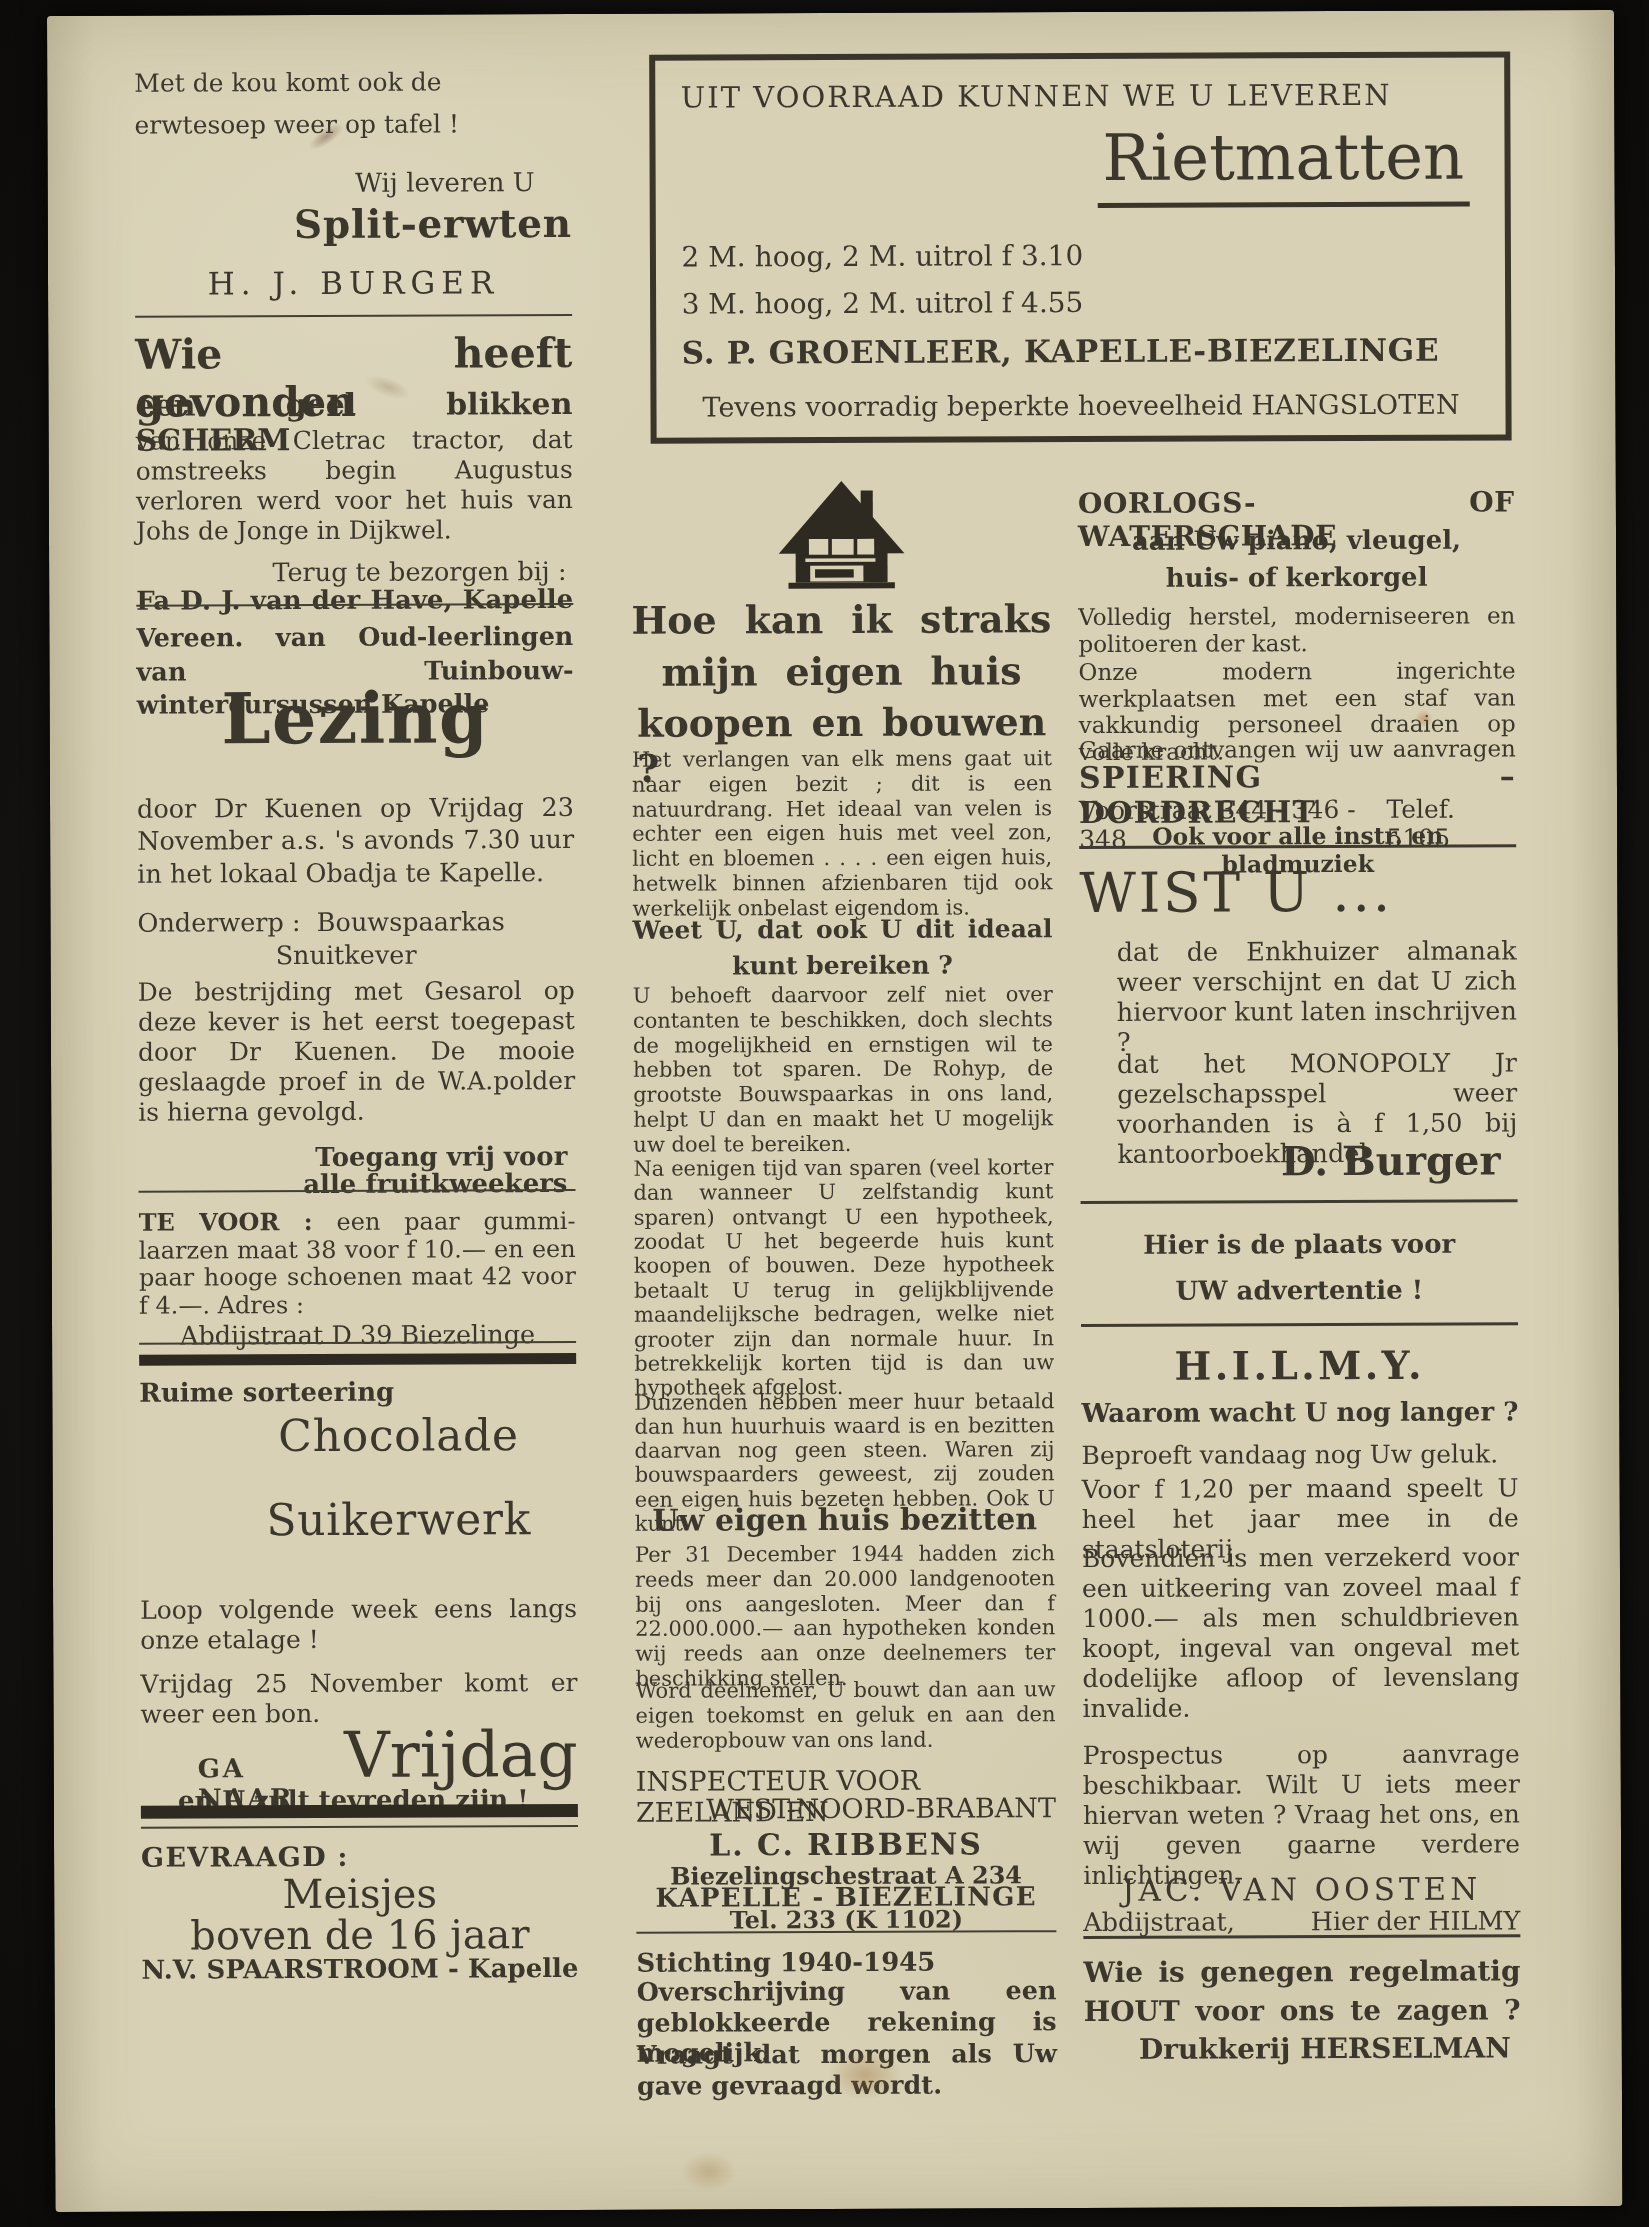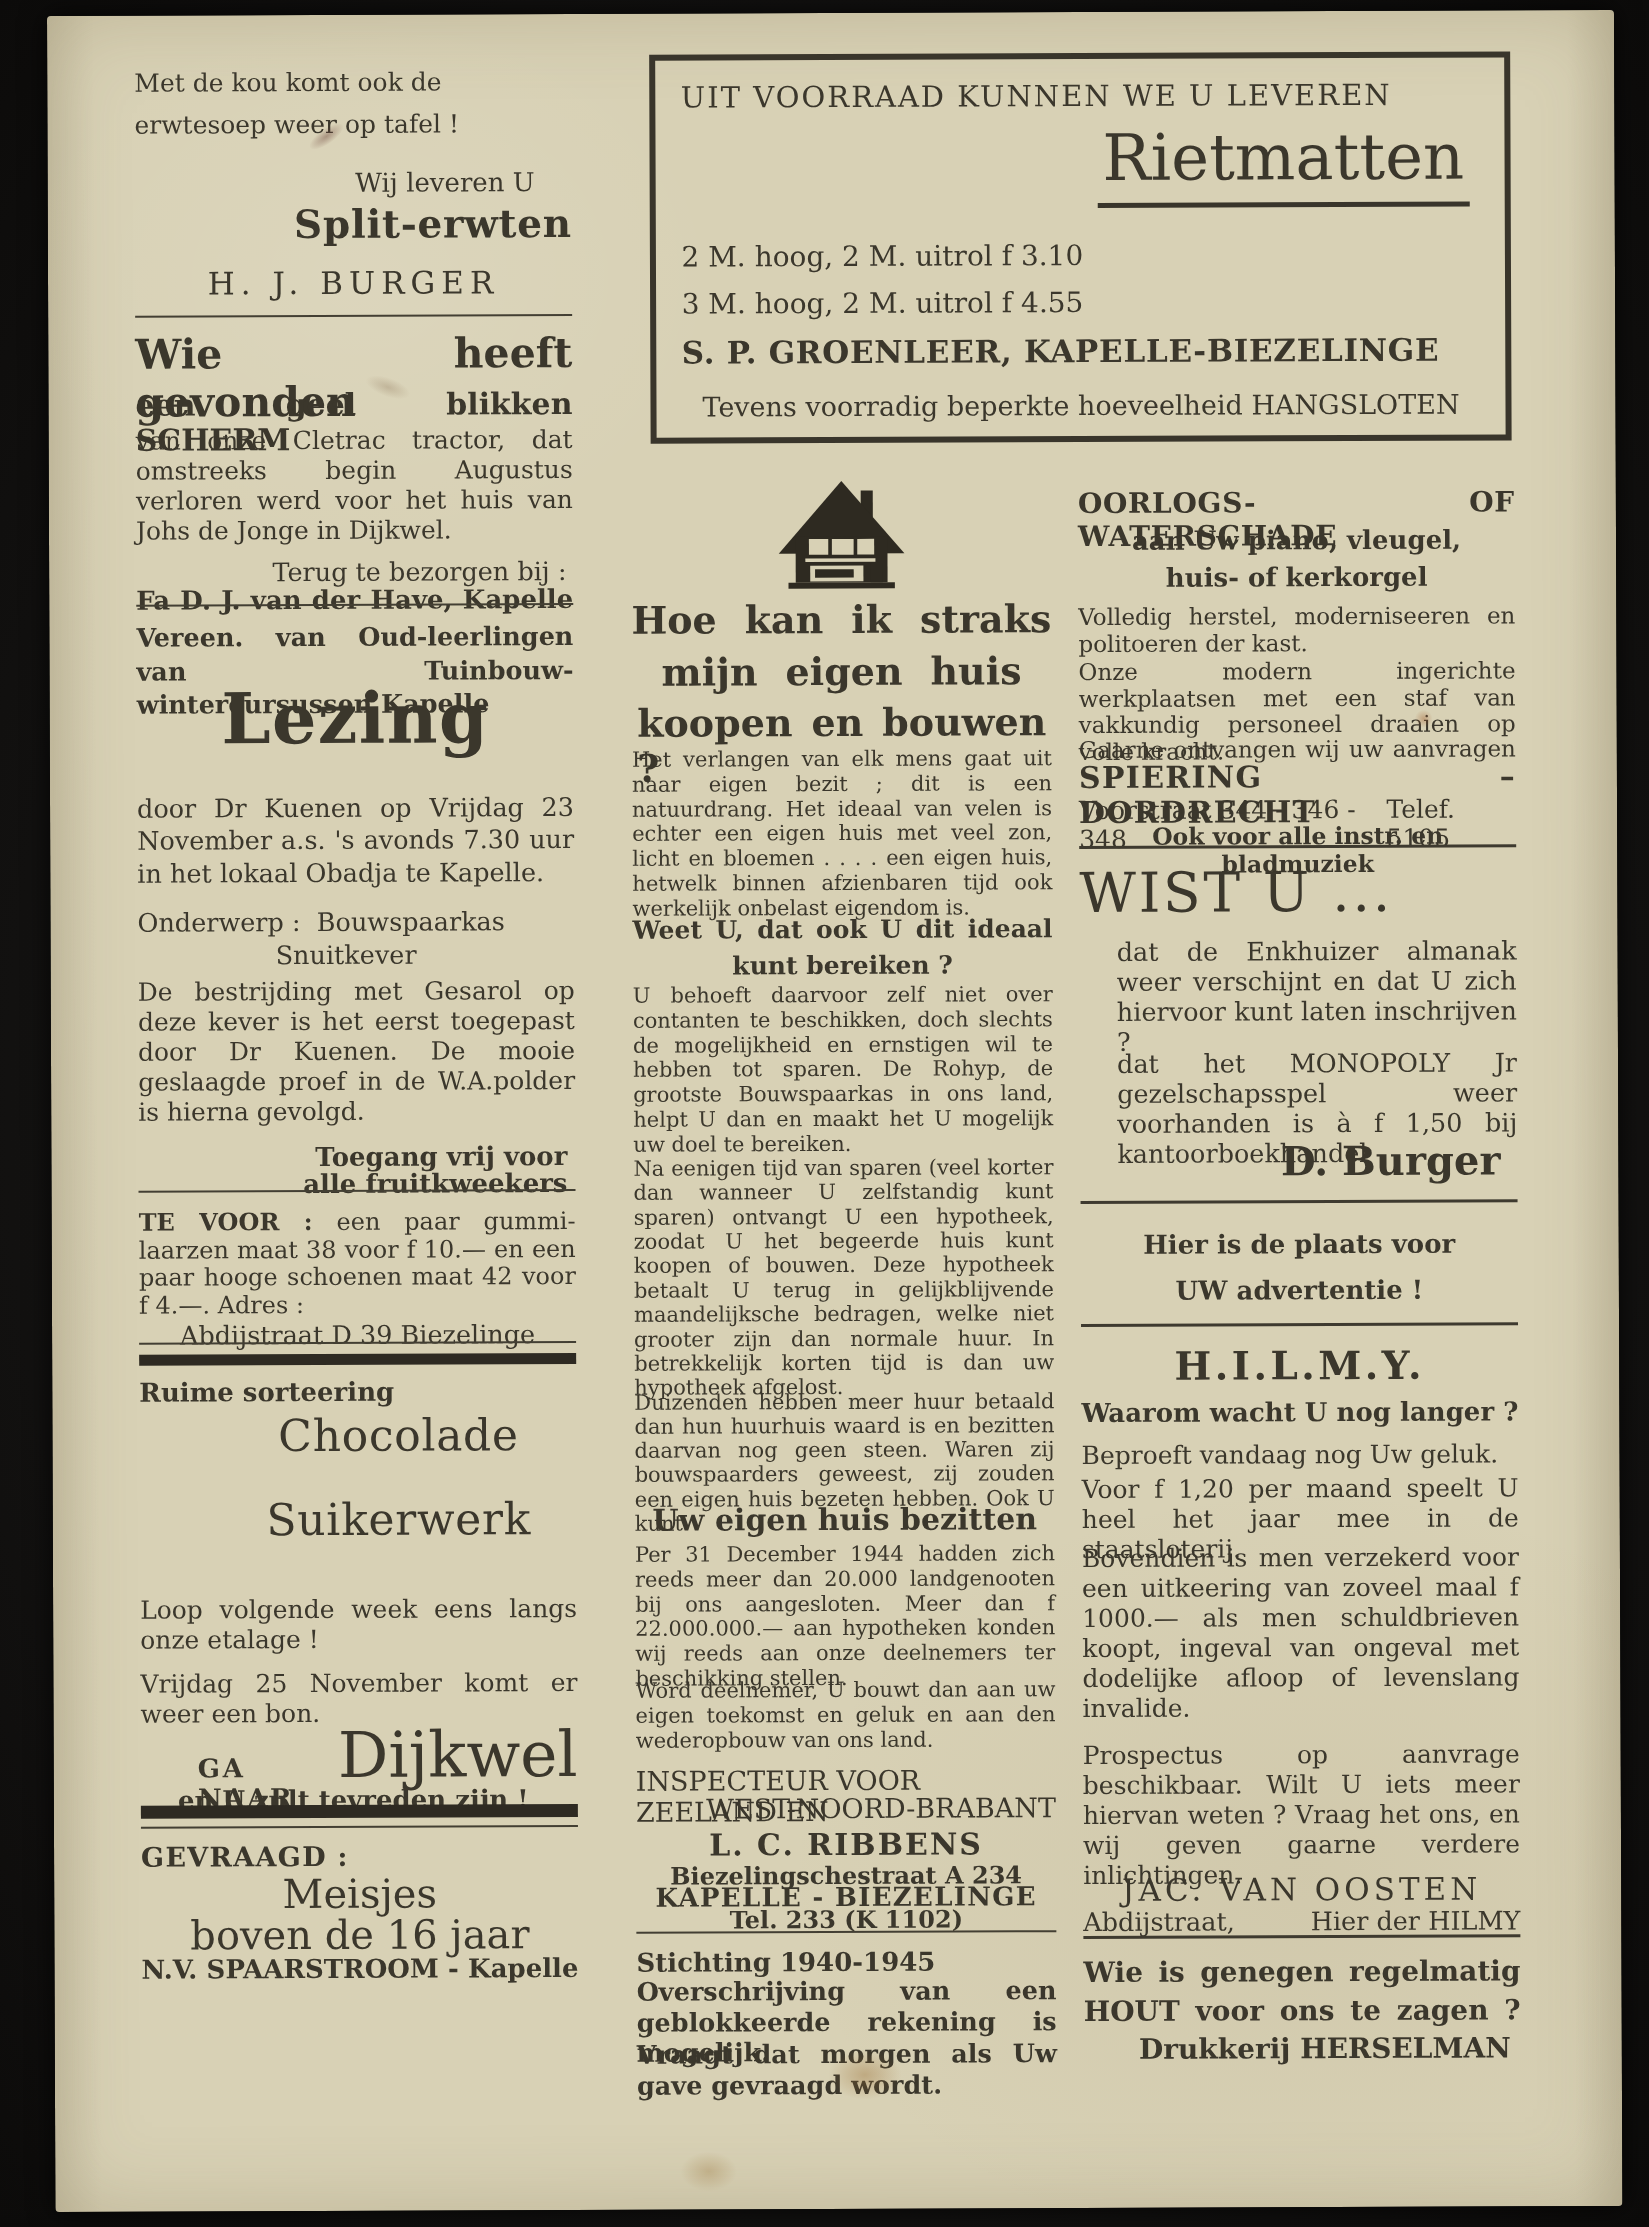--- a/index.html
+++ b/index.html
@@ -142,21 +142,21 @@
     <div class="b rule-thin" style="top:1327px"></div>
     <div class="b bar" style="top:1339px;height:10.8px"></div>
 
     <div class="b ruime" style="top:1362px">Ruime sorteering</div>
     <div class="b choco" style="top:1395px;padding-left:81px">Chocolade</div>
     <div class="b choco" style="top:1479px;padding-left:81px">Suikerwerk</div>
     <div class="b body37 just" style="top:1580px">Loop volgende week eens langs onze etalage !</div>
     <div class="b body37 just" style="top:1654px">Vrijdag 25 November komt er weer een bon.</div>
     <div class="b ganaar-row" style="top:1694px">
       <span class="ganaar">GA NAAR</span>
-      <span class="burger-big">Dijkwel</span>
+      <span class="burger-big">Vrijdag</span>
     </div>
     <div class="b enuzult" style="top:1770px">en U zult tevreden zijn !</div>
 
     <div class="b bar" style="top:1790px;height:13.4px"></div>
     <div class="b rule-thin" style="top:1811px"></div>
 
     <div class="b gevraagd" style="top:1826px">GEVRAAGD :</div>
     <div class="b meisjes" style="top:1856px">Meisjes</div>
     <div class="b meisjes" style="top:1897px">boven de 16 jaar</div>
     <div class="b nv just-last" style="top:1939px">N.V. SPAARSTROOM - Kapelle</div>

